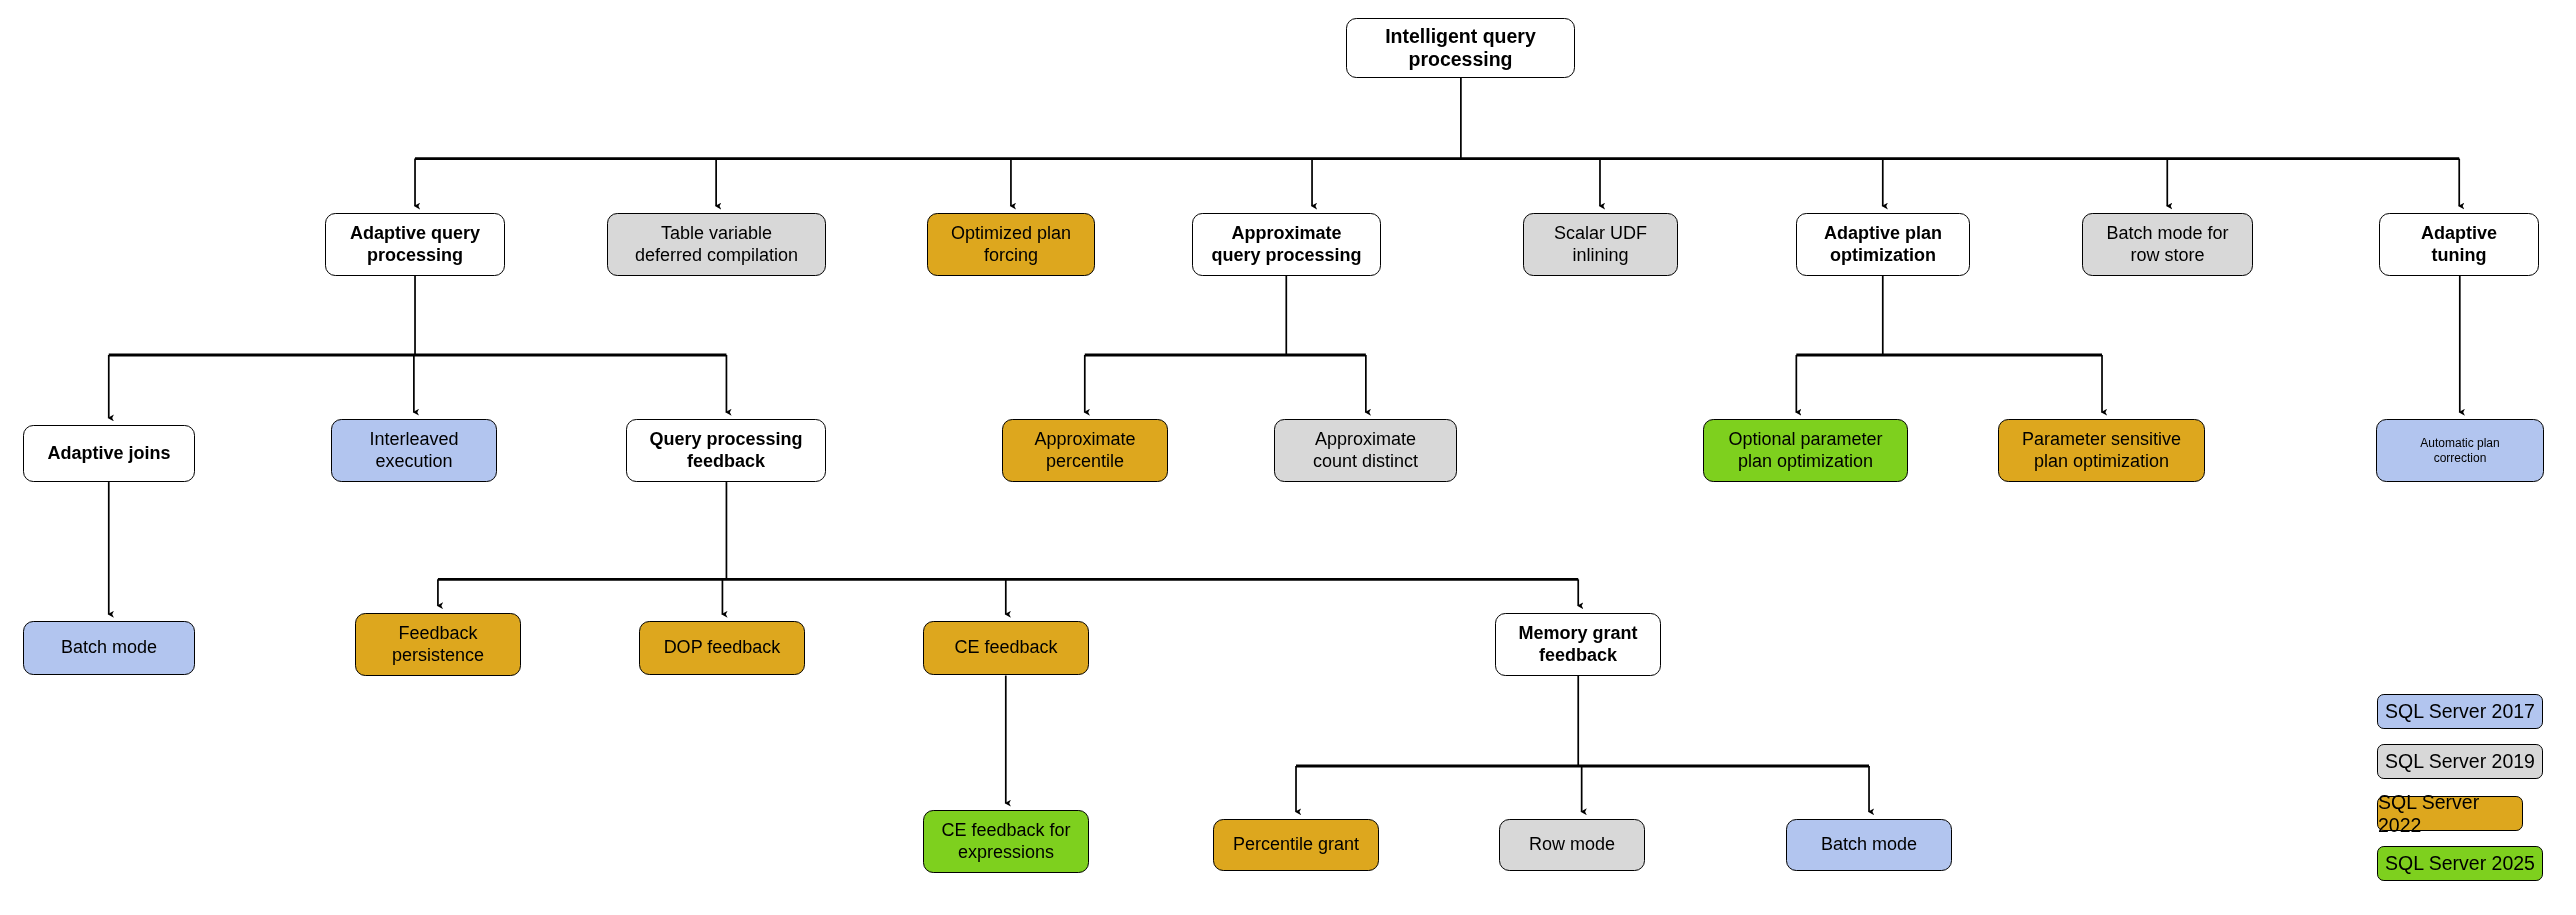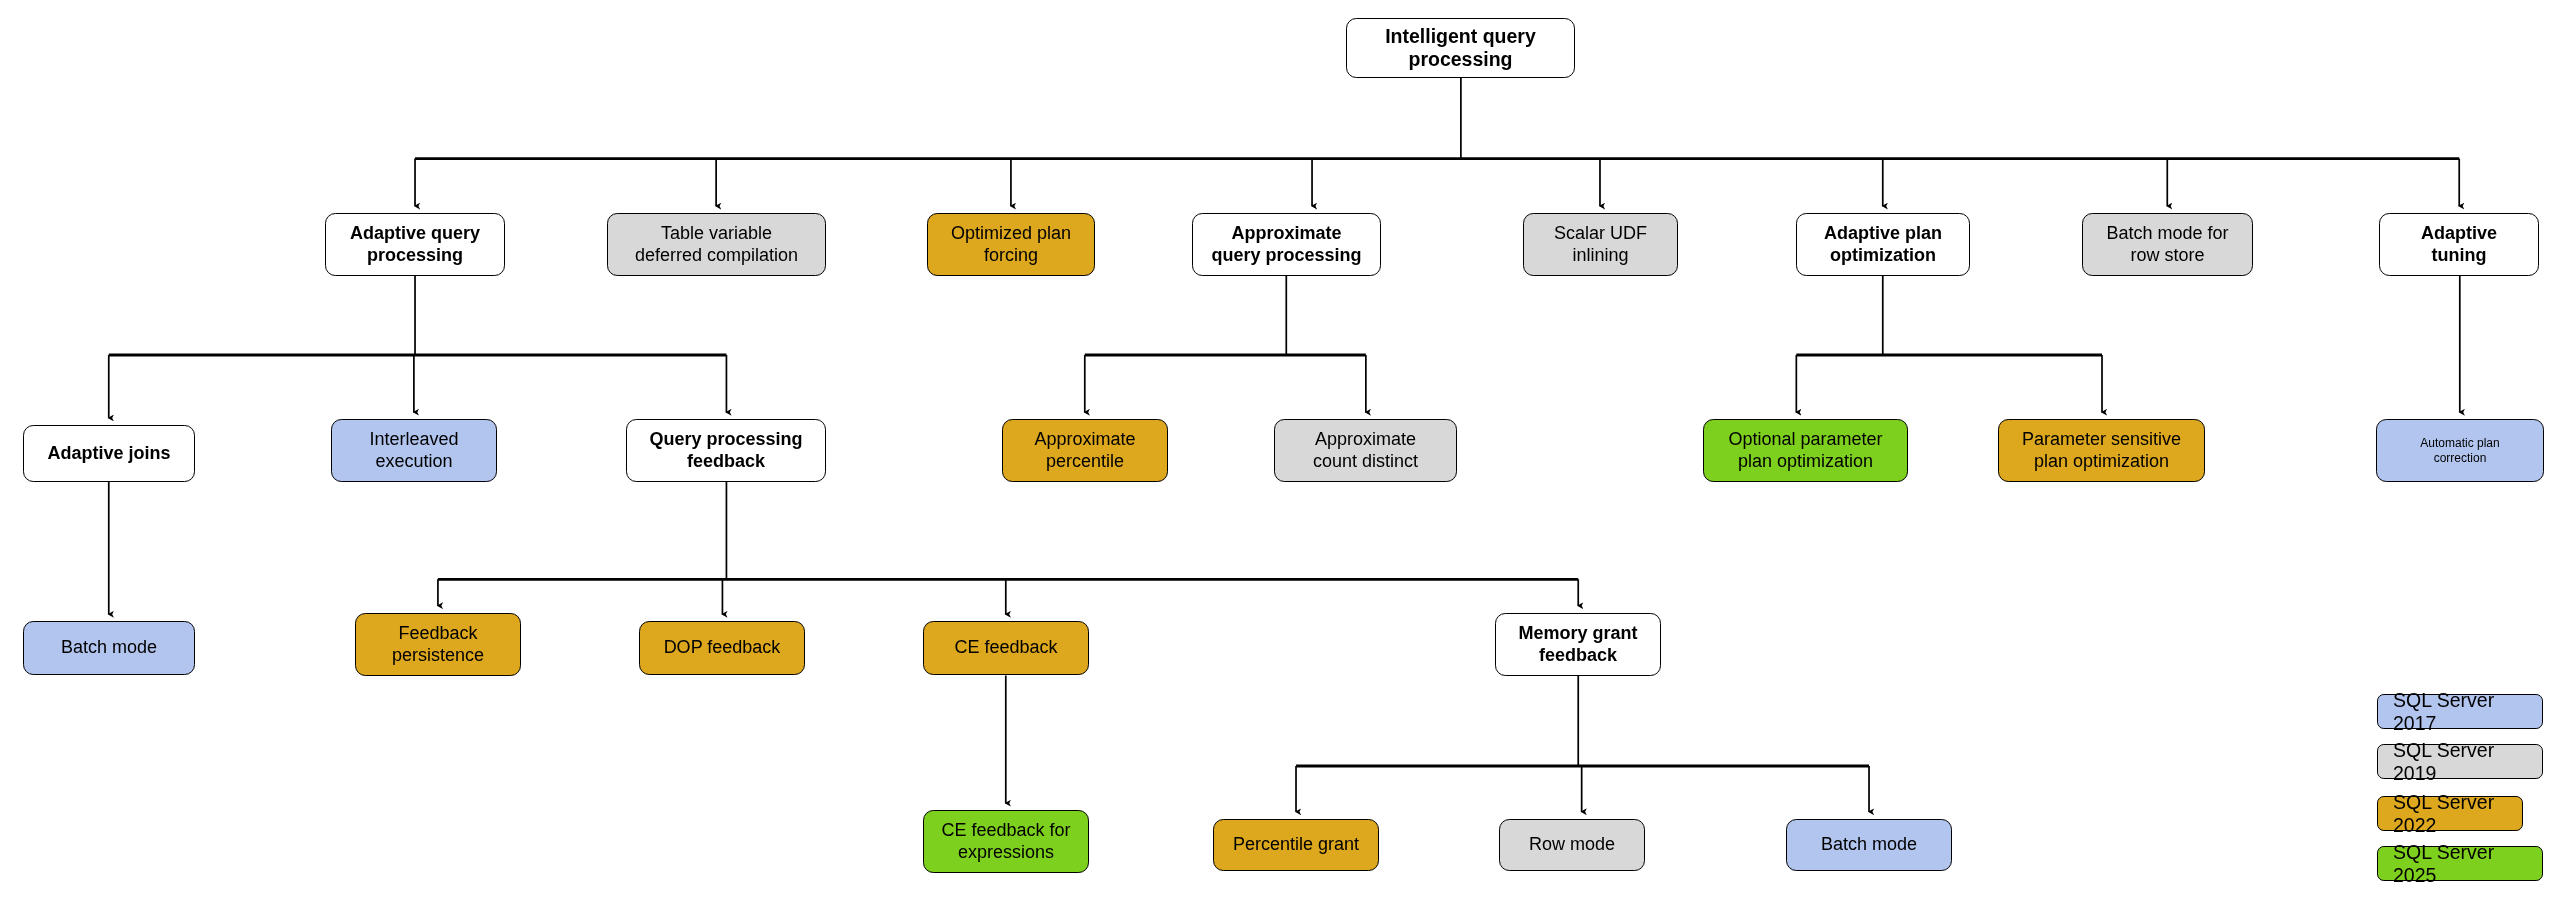--- a/index.html
+++ b/index.html
@@ -49,21 +49,20 @@
     position: absolute;
     box-sizing: border-box;
     border: 1.7px solid #000000;
     border-radius: 6.9px;
     display: flex;
     align-items: center;
     justify-content: center;
     font-size: 19.5px;
     color: #000000;
     font-family: "Liberation Sans", sans-serif;
-    padding-left: 15px;
   }
 </style>
 </head>
 <body>
 
 <div id="stage">
 
   <svg class="edges" viewBox="0 0 4500 1600">
     <defs>
       <marker id="ar" markerWidth="12" markerHeight="12" refX="6" refY="9" orient="auto" markerUnits="userSpaceOnUse">

